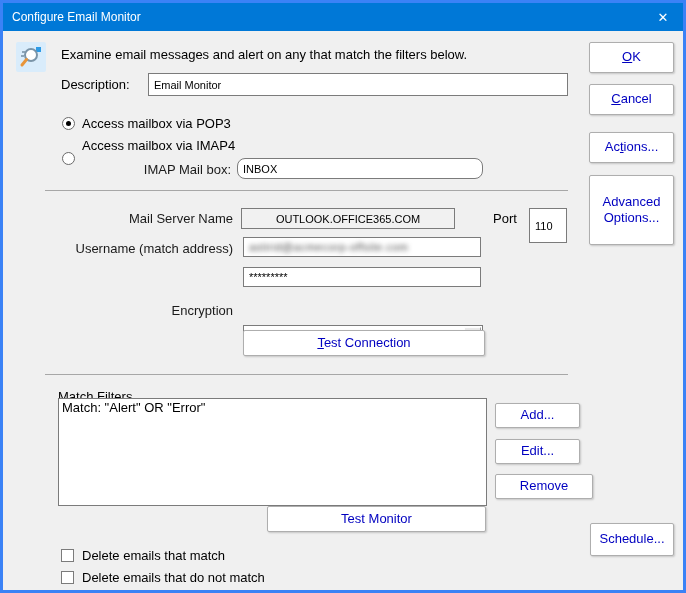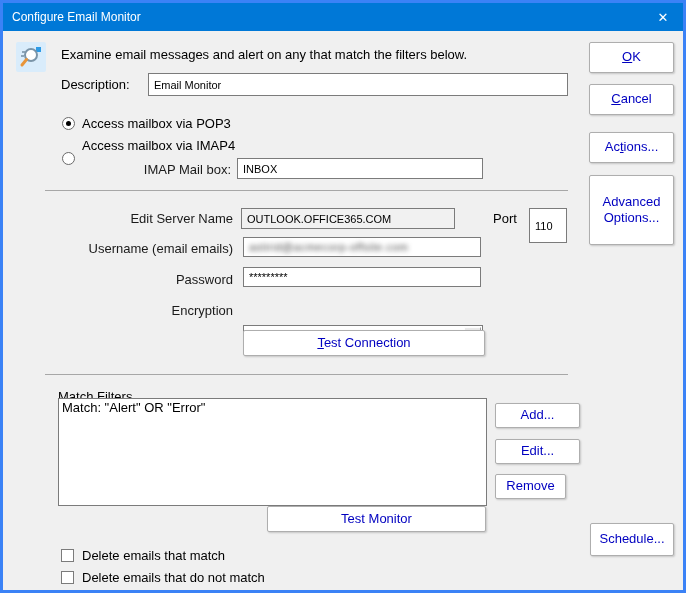--- a/index.html
+++ b/index.html
@@ -87,41 +87,40 @@
   <div class="abs field" style="left:145px;top:70px;width:420px;height:23px;">
     <span>Email Monitor</span>
   </div>
 
   <div class="abs radio checked" style="left:59px;top:114px;"></div>
   <div class="abs lbl" style="left:79px;top:113px;">Access mailbox via POP3</div>
   <div class="abs radio" style="left:59px;top:136px;"></div>
   <div class="abs lbl" style="left:79px;top:135px;">Access mailbox via IMAP4</div>
 
   <div class="abs rlbl" style="left:40px;top:159px;width:188px;">IMAP Mail box:</div>
-  <div class="abs field" style="left:234px;top:155px;width:246px;height:21px;">
+  <div class="abs field" style="left:234px;top:155px;width:246px;height:21px;border-radius:8px;">
     <span>INBOX</span>
   </div>
 
   <div class="abs divider" style="left:42px;top:187px;width:523px;"></div>
 
-  <div class="abs rlbl" style="left:40px;top:208px;width:190px;">Edit Server Name</div>
-  <div class="abs field readonly" style="left:238px;top:205px;width:214px;height:21px;">
+  <div class="abs rlbl" style="left:40px;top:208px;width:190px;">Mail Server Name</div>
+  <div class="abs field readonly" style="left:238px;top:205px;width:214px;height:21px;justify-content:center;">
     <span>OUTLOOK.OFFICE365.COM</span>
   </div>
   <div class="abs lbl" style="left:490px;top:208px;">Port</div>
   <div class="abs field" style="left:526px;top:205px;width:38px;height:35px;">
     <span>110</span>
   </div>
 
-  <div class="abs rlbl" style="left:40px;top:238px;width:190px;">Username (email emails)</div>
+  <div class="abs rlbl" style="left:40px;top:238px;width:190px;">Username (match address)</div>
   <div class="abs field" style="left:240px;top:234px;width:238px;height:20px;">
     <span class="blurred">astirid@acmecorp-offsite.com</span>
   </div>
 
-  <div class="abs rlbl" style="left:40px;top:269px;width:190px;">Password</div>
   <div class="abs field" style="left:240px;top:264px;width:238px;height:20px;">
     <span>*********</span>
   </div>
 
   <div class="abs rlbl" style="left:40px;top:300px;width:190px;">Encryption</div>
   <div class="abs combo" style="left:240px;top:296px;width:240px;height:22px;">
     <div class="val">Auto</div>
     <div class="drop">
         <div class="tri"></div>
       </div>
@@ -137,21 +136,21 @@
   <div class="abs listbox" style="left:55px;top:395px;width:429px;height:108px;">
     <div class="item">Match: "Alert" OR "Error"</div>
   </div>
 
   <div class="abs btn" style="left:492px;top:400px;width:85px;height:25px;">
     <span>Add...</span>
   </div>
   <div class="abs btn" style="left:492px;top:436px;width:85px;height:25px;">
     <span>Edit...</span>
   </div>
-  <div class="abs btn" style="left:492px;top:471px;width:71px;height:25px;">
+  <div class="abs btn" style="left:492px;top:471px;width:98px;height:25px;">
     <span>Remove</span>
   </div>
 
   <div class="abs btn" style="left:264px;top:503px;width:219px;height:26px;">
     <span>Test Monitor</span>
   </div>
 
   <div class="abs checkbox" style="left:58px;top:546px;"></div>
   <div class="abs lbl" style="left:79px;top:545px;">Delete emails that match</div>
   <div class="abs checkbox" style="left:58px;top:568px;"></div>

